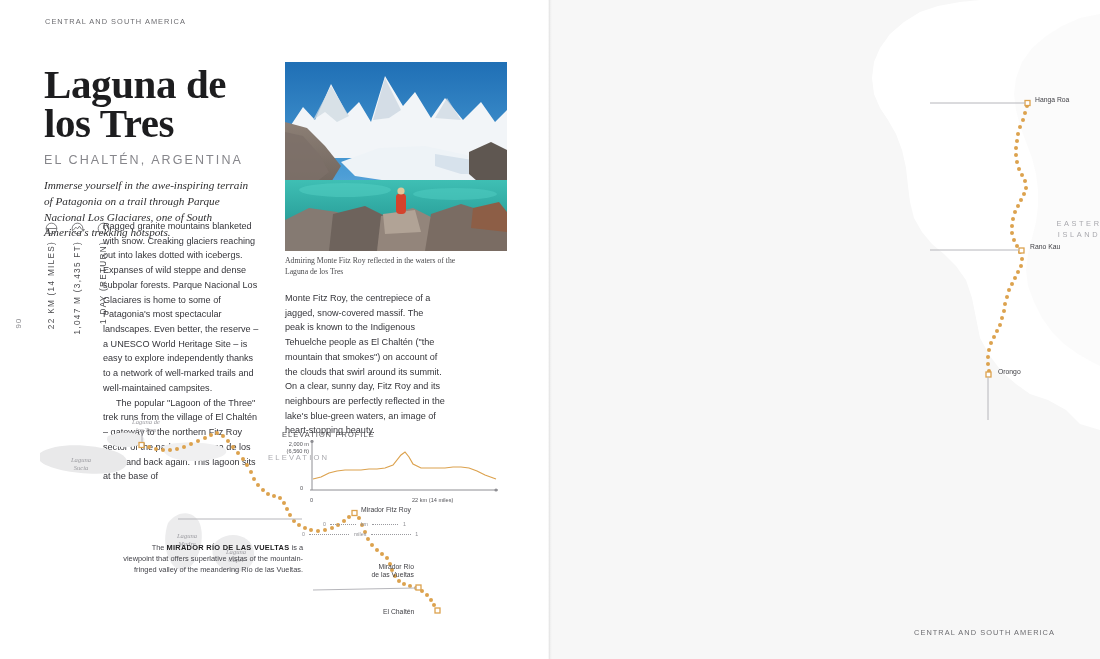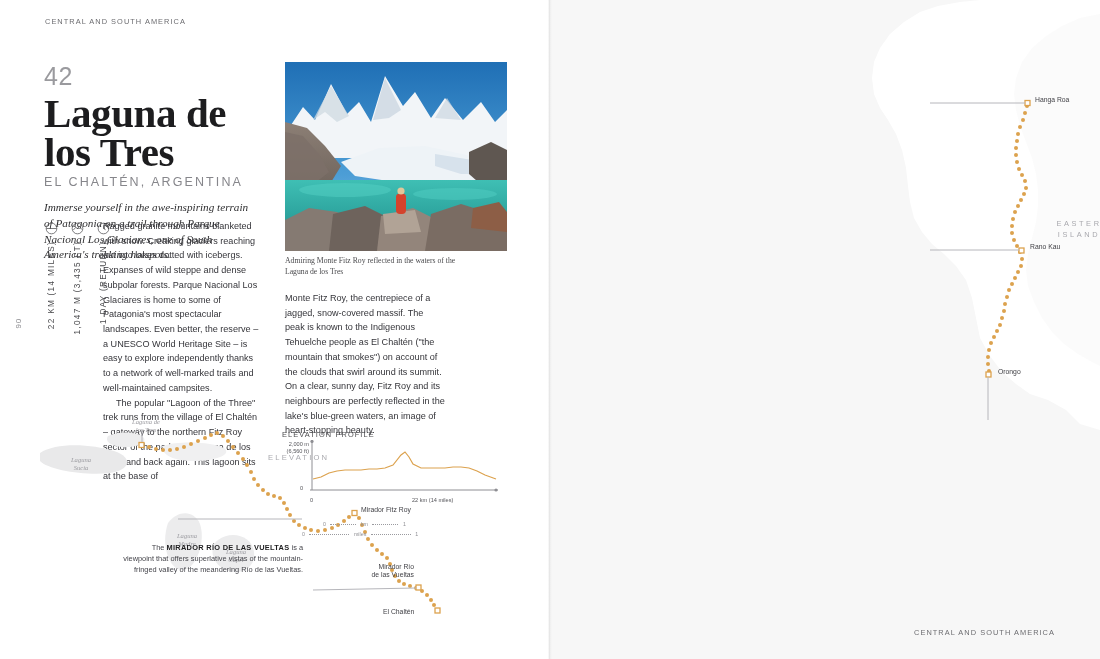--- a/index.html
+++ b/index.html
@@ -35,21 +35,21 @@
   .num{
     font-family:"Liberation Sans", sans-serif;
     font-size:25px;color:#9a9a9e;font-weight:300;letter-spacing:.5px;
   }
   h1.title{
     font-family:"Liberation Serif", serif;
     font-weight:bold;font-size:41px;line-height:.96;
     color:#1d1d1f;margin:3px 0 0 0;letter-spacing:-0.4px;
   }
   .place{
-    margin-top:2px;font-size:12.5px;letter-spacing:2.1px;
+    margin-top:9px;font-size:12.5px;letter-spacing:2.1px;
     color:#86868b;text-transform:uppercase;
   }
   .standfirst{
     font-family:"Liberation Serif", serif;
     font-style:italic;font-size:11.2px;line-height:1.42;
     color:#2e2e30;margin-top:11px;
   }
 
   
   .stats-rail{position:absolute;left:44px;top:222px;display:flex;gap:11px;}
@@ -113,21 +113,20 @@
 <body>
 
 <div class="spread">
 
   <div class="page page-left">
 
     <div class="runhead runhead-left">CENTRAL AND SOUTH AMERICA</div>
     <div class="folio folio-left">90</div>
 
     <div style="position:absolute;left:44px;top:62px;width:215px;">
-      <div class="num">42</div>
       <h1 class="title">
         <span>Laguna de</span><br>
         <span>los Tres</span>
       </h1>
       <div class="place">EL CHALTÉN, ARGENTINA</div>
       <div class="standfirst">Immerse yourself in the awe-inspiring terrain of Patagonia on a trail through Parque Nacional Los Glaciares, one of South America's trekking hotspots.</div>
     </div>
 
     <div class="stats-rail">
       <div class="stat-v">

